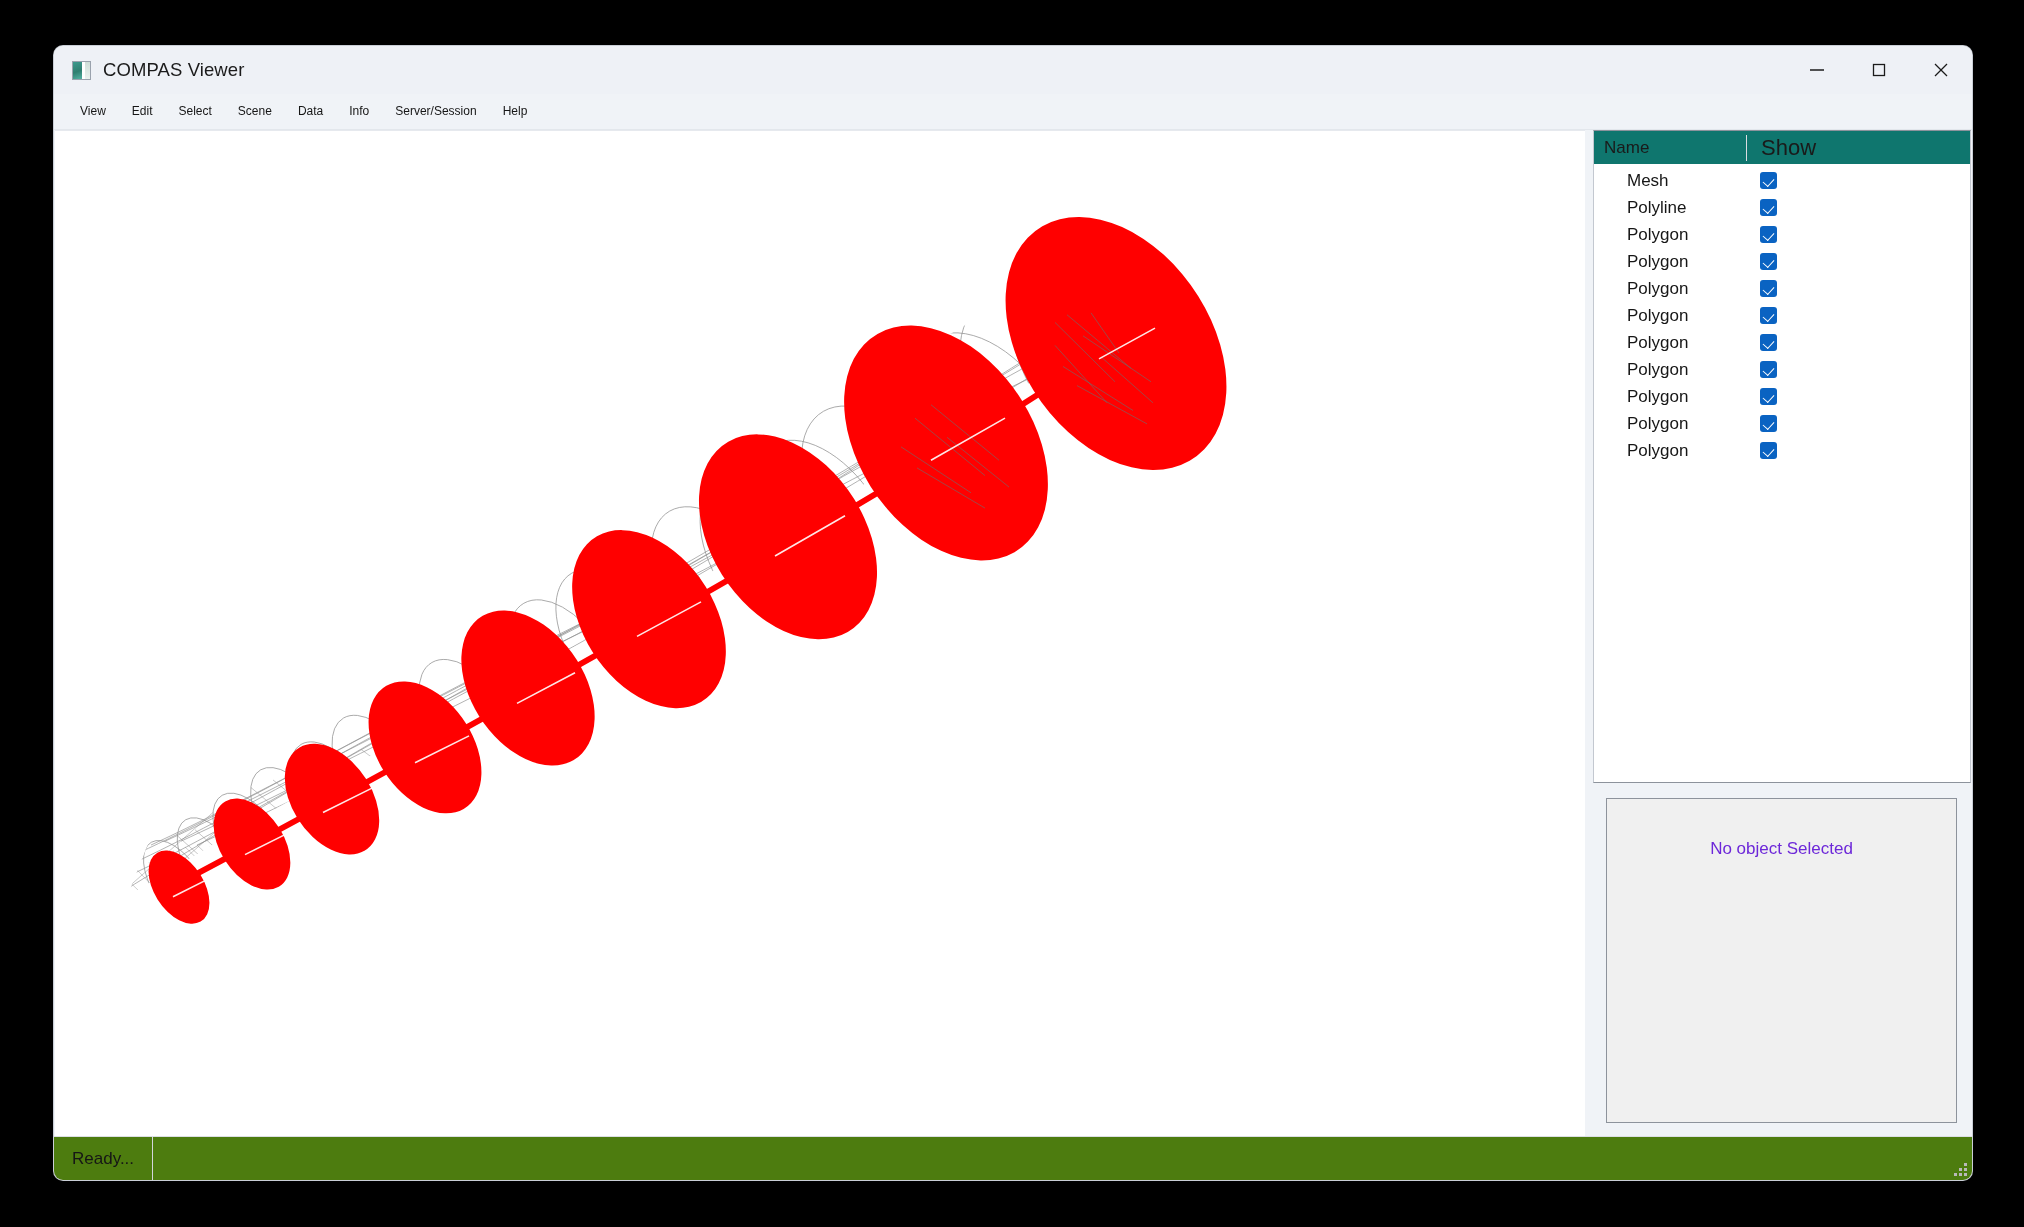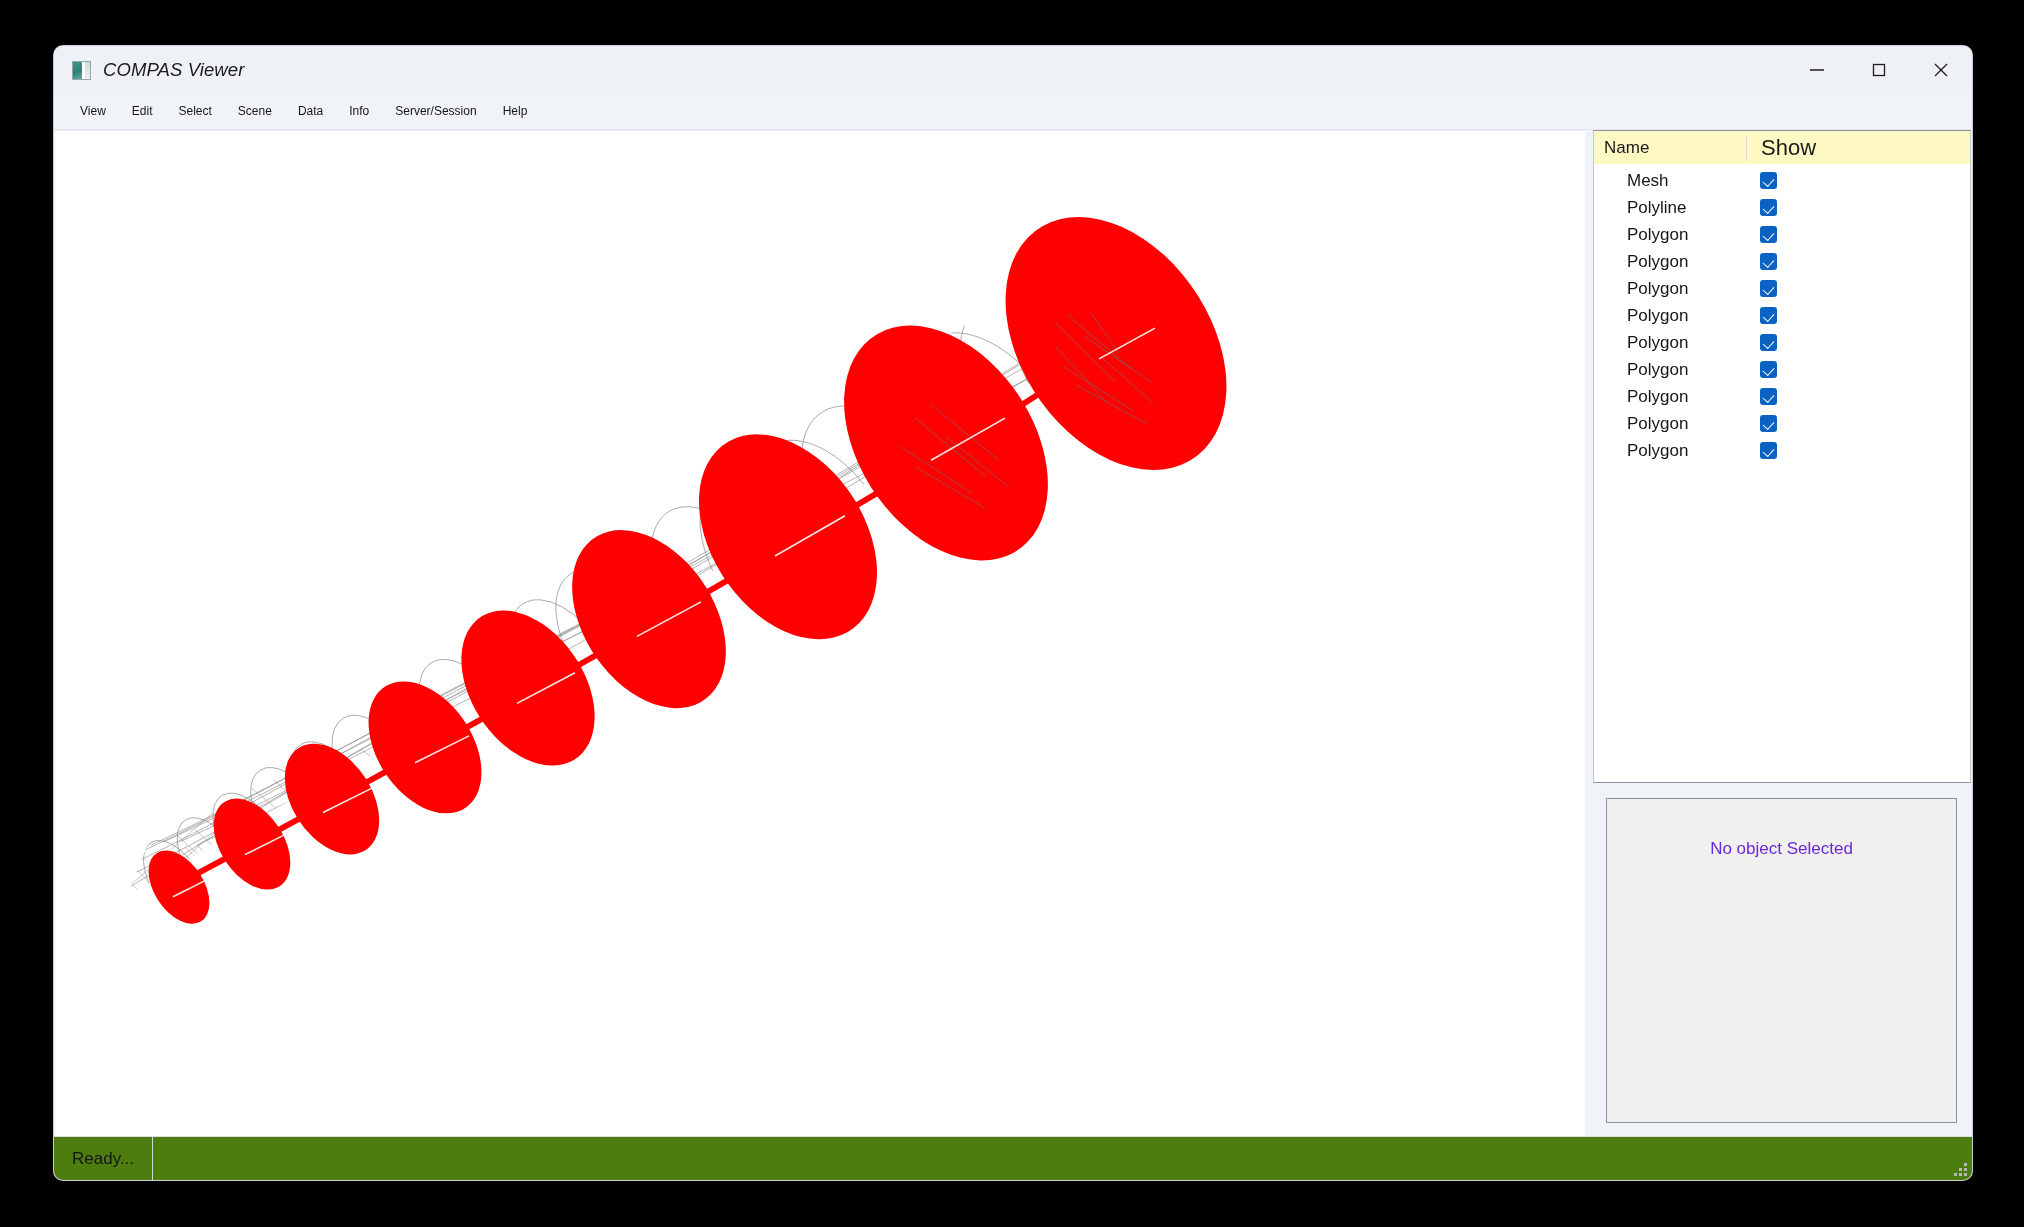--- a/index.html
+++ b/index.html
@@ -29,21 +29,20 @@
   }
 
   
   .titlebar {
     height: 48px;
     min-height: 48px;
     background: #eef1f6;
     display: flex;
     align-items: center;
     position: relative;
-    font-style: italic;
   }
   .title-left {
     display: flex;
     align-items: center;
     padding-left: 18px;
     gap: 12px;
   }
   .app-icon {
     width: 19px; height: 19px;
     border: 1px solid #9aa2ad;
@@ -152,21 +151,21 @@
     border-bottom: 1px solid #8d939c;
     display: flex;
     flex-direction: column;
     overflow: hidden;
   }
   .tree-header {
     display: flex;
     height: 34px;
     min-height: 34px;
     align-items: center;
-    background: #fef9c3;
+    background: #0f766e;
     border-bottom: 1px solid #ffffff;
   }
   .th-name {
     width: 152px;
     padding-left: 10px;
     font-size: 17px;
     color: #1a1a1a;
   }
   .th-show {
     flex: 1;

